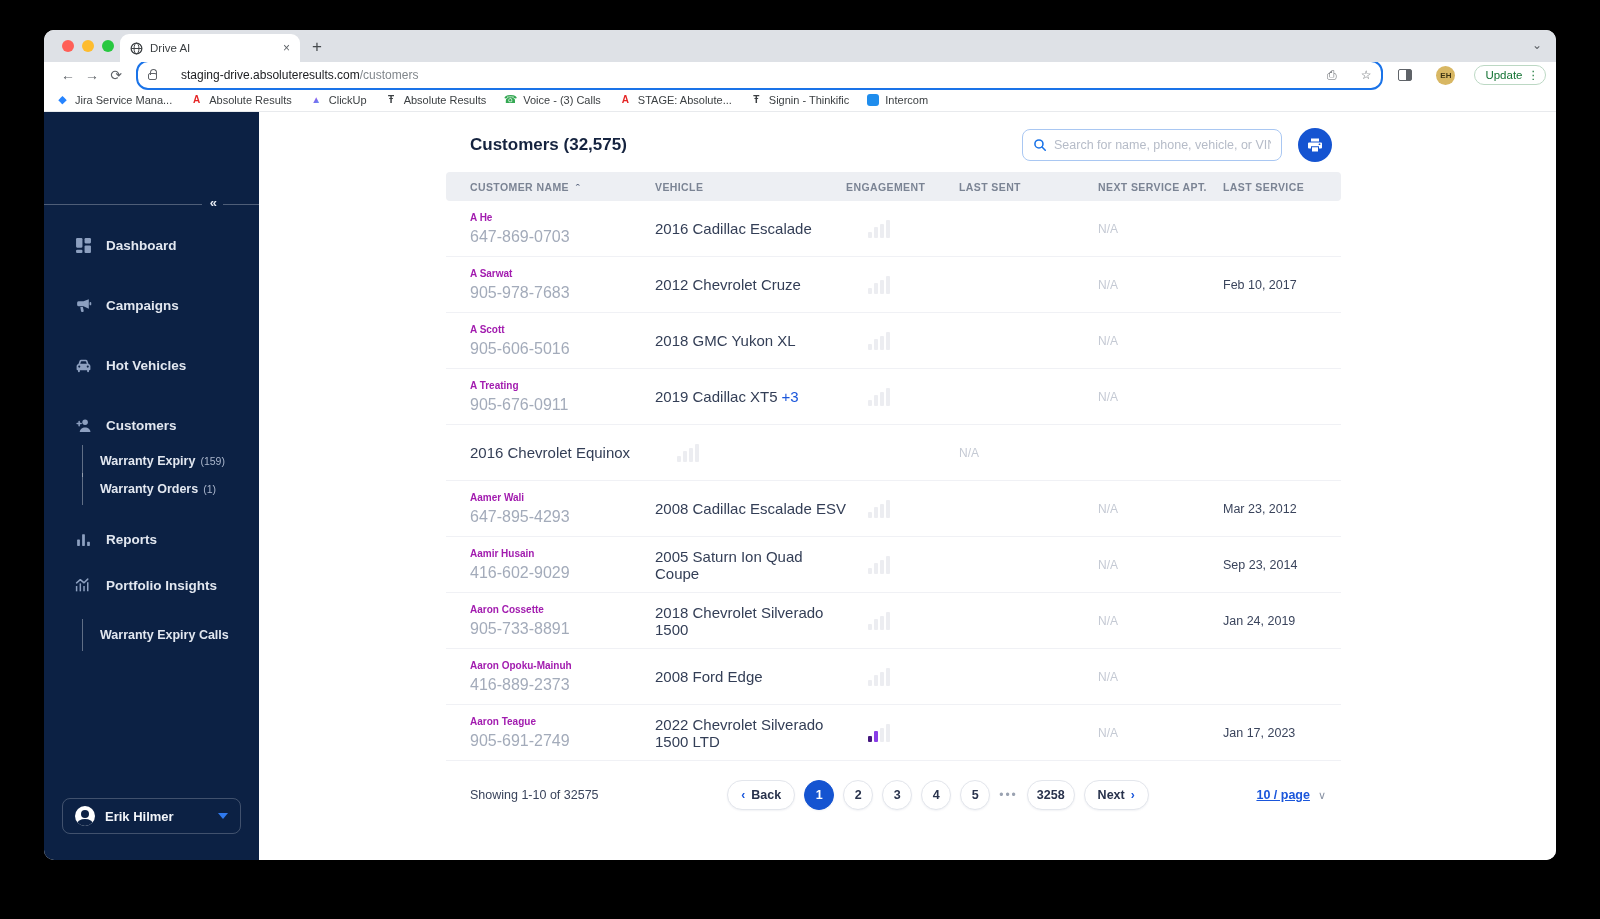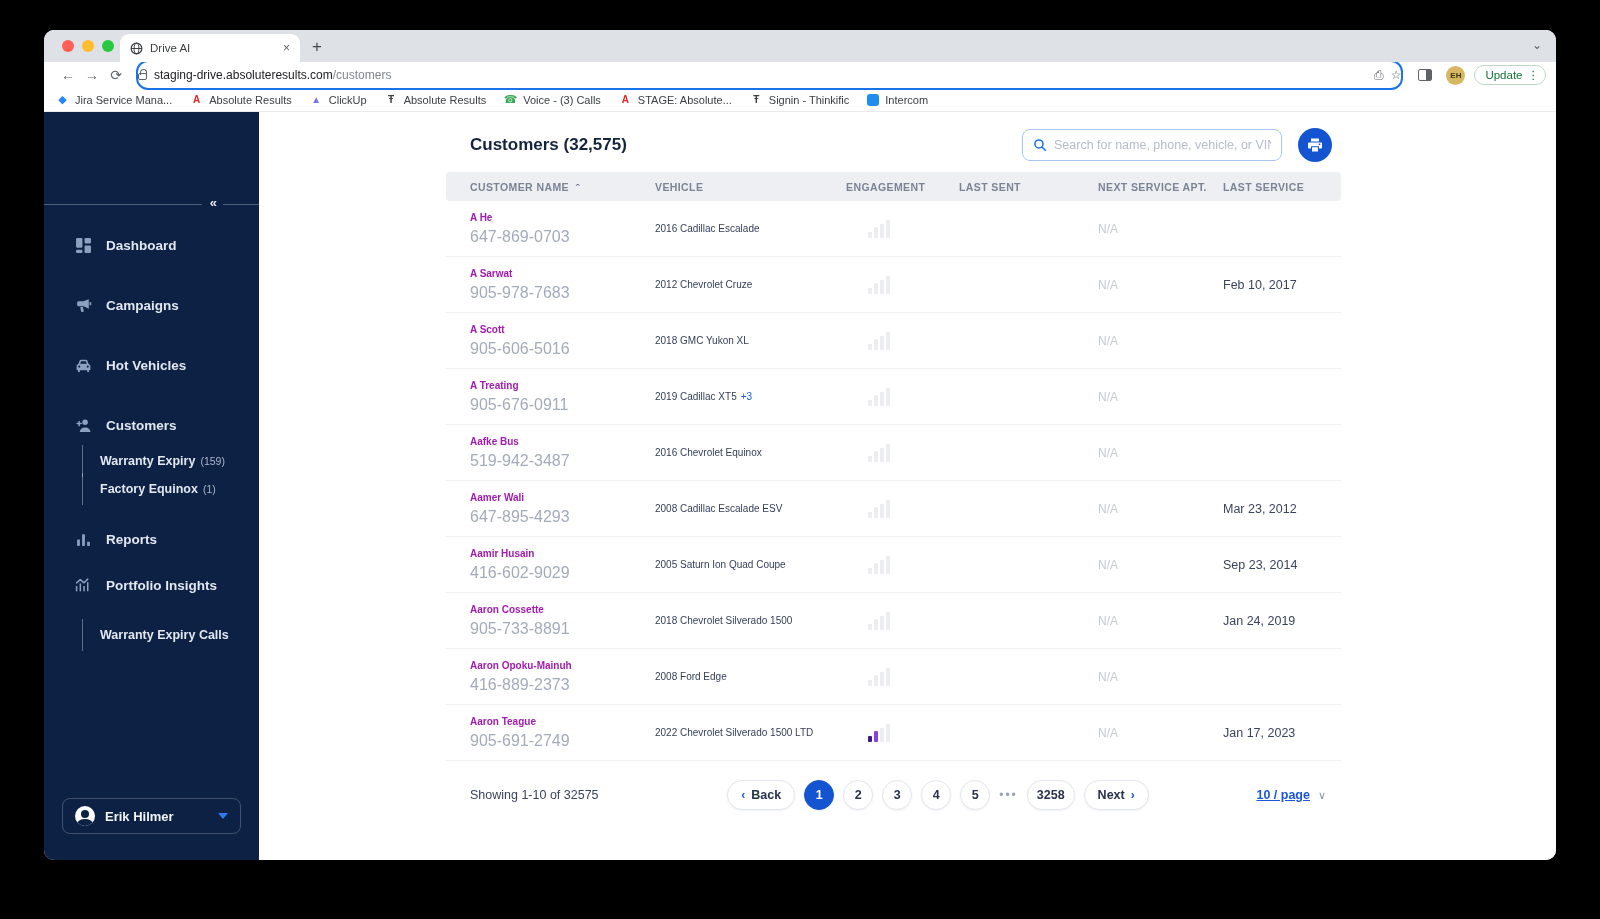--- a/index.html
+++ b/index.html
@@ -13,29 +13,29 @@
   .light.red{background:#ff5f57}.light.yellow{background:#febc2e}.light.green{background:#28c840}
   .tab { position:absolute; left:76px; top:4px; width:180px; height:28px; background:#fff; border-radius:9px 9px 0 0; display:flex; align-items:center; padding:0 10px; gap:7px; }
   .tab-title { font-size:11.5px; color:#3c4043; flex:1; white-space:nowrap; overflow:hidden; }
   .tab-close { color:#5f6368; font-size:12px; cursor:default; }
   .newtab { position:absolute; left:268px; top:8px; font-size:17px; color:#45494d; line-height:18px; }
   .strip-chev { position:absolute; right:14px; top:8px; color:#5f6368; font-size:12px; }
 
   
   .toolbar { height:26px; background:#fff; display:flex; align-items:center; padding:0 10px 0 14px; gap:4px; }
   .navbtn { color:#5f6368; font-size:14px; width:20px; text-align:center; }
-  .omnibox { flex:1; height:30px; margin:0 6px; border:2px solid #1a73e8; border-radius:12px; display:flex; align-items:center; padding:0 0; gap:7px; background:#fff; }
+  .omnibox { flex:1; height:30px; margin:0 6px; border:2px solid #1a73e8; border-radius:12px; display:flex; align-items:center; padding:0 10px; gap:24px; background:#fff; }
   .lock { width:9px; height:7px; border:1.2px solid #5f6368; border-radius:2px; position:relative; margin-top:3px; }
   .lock:before { content:""; position:absolute; left:1px; top:-5px; width:5px; height:5px; border:1.2px solid #5f6368; border-bottom:none; border-radius:4px 4px 0 0; }
   .url { font-size:12px; color:#202124; flex:1; }
   .url .path { color:#80868b; }
   .omni-ic { color:#5f6368; font-size:12px; }
   .panel-ic { width:14px; height:12px; border:1.6px solid #5f6368; border-radius:2px; position:relative; margin:0 5px; }
   .panel-ic:before { content:""; position:absolute; right:0; top:0; width:5px; height:100%; background:#5f6368; }
-  .avatar-chip { width:19px; height:19px; border-radius:50%; background:#d8b763; color:#3e3414; font-size:8px; font-weight:bold; display:flex; align-items:center; justify-content:center; margin:0 5px; }
+  .avatar-chip { width:19px; height:19px; border-radius:50%; background:#d8b763; color:#3e3414; font-size:8px; font-weight:bold; display:flex; align-items:center; justify-content:center; margin:0 15px; }
   .update-pill { border:1px solid #bcd8c4; border-radius:12px; height:20px; display:flex; align-items:center; padding:0 6px 0 10px; gap:5px; background:#fff; }
   .update-pill span { color:#137333; font-size:11.5px; }
   .kebab { color:#137333; font-size:11px; letter-spacing:0; }
 
   
   .bookmarks { height:24px; background:#fff; border-bottom:1px solid #e8eaed; display:flex; align-items:center; padding:0 12px; gap:18px; }
   .bm { display:flex; align-items:center; gap:6px; font-size:11px; color:#3c4043; white-space:nowrap; }
   .bm-ic { width:13px; height:13px; display:flex; align-items:center; justify-content:center; font-size:10px; font-weight:bold; border-radius:2px; }
   .ic-jira { color:#2684ff; font-size:11px; }
   .ic-ar { color:#e52525; }
@@ -72,21 +72,21 @@
   .searchbox input { border:none; outline:none; flex:1; font-size:12.5px; color:#333; font-family:inherit; }
   .searchbox input::placeholder { color:#b6bcc8; }
   .print-btn { width:34px; height:34px; border-radius:50%; background:#1554d1; margin-left:16px; margin-right:9px; display:flex; align-items:center; justify-content:center; }
 
   .thead { display:grid; grid-template-columns:185px 191px 113px 139px 125px 118px; padding-left:24px; height:29px; align-items:center; background:#edeff3; border-radius:4px; font-size:10.5px; font-weight:700; letter-spacing:.4px; color:#7b8494; }
   .th { display:flex; align-items:center; gap:5px; }
   .sort-caret { font-size:9px; color:#55607a; transform:scaleY(.8); }
   .trow { display:grid; grid-template-columns:185px 191px 113px 139px 125px 118px; padding-left:24px; height:56px; align-items:center; border-bottom:1px solid #f0f1f5; }
   .cell-name .nm { font-size:10px; font-weight:700; color:#a21caf; margin-bottom:5px; }
   .cell-name .ph { font-size:16px; color:#a3abba; }
-  .cell-vehicle { font-size:10px; color:#333e56; }
+  .cell-vehicle { font-size:15px; color:#333e56; }
   .cell-vehicle .extra { color:#1a56db; margin-left:4px; }
   .engagement { display:flex; align-items:flex-end; gap:2px; height:18px; margin-left:22px; }
   .ebar { width:4px; border-radius:1px; background:#ecedf1; }
   .ebar:nth-child(1){height:6px}.ebar:nth-child(2){height:11px}.ebar:nth-child(3){height:14px}.ebar:nth-child(4){height:18px}
   .cell-na { font-size:12px; color:#c5cad4; }
   .cell-date { font-size:12.5px; color:#3a445c; }
 
   .pager { display:flex; align-items:center; margin-top:14px; height:40px; }
   .pager-summary { font-size:12.5px; color:#3a445c; margin-left:24px; width:240px; }
   .pager-center { flex:1; display:flex; align-items:center; justify-content:center; gap:9px; }
@@ -214,21 +214,21 @@
               <path d="M4.5 14c0-2.5 2.2-4.2 5-4.2s5 1.7 5 4.2H4.5z"></path>
               <path d="M3.2 4.2v1.3H2a.7.7 0 0 0 0 1.4h1.2v1.3a.7.7 0 0 0 1.4 0V6.9h1.2a.7.7 0 0 0 0-1.4H4.6V4.2a.7.7 0 0 0-1.4 0z"></path>
             </svg>
           <span>Customers</span>
         </div>
         <div class="nav-sub">
           <span>Warranty Expiry</span>
           <span class="count">(159)</span>
         </div>
         <div class="nav-sub gap-lg">
-          <span>Factory Equinox</span>
+          <span>Warranty Orders</span>
           <span class="count">(1)</span>
         </div>
         <div class="nav-item" style="margin-bottom:12px;">
           <svg class="nic" viewBox="0 0 16 16" fill="currentColor">
               <rect x="2" y="8" width="2.6" height="6" rx="0.6"></rect>
               <rect x="6.7" y="3" width="2.6" height="11" rx="0.6"></rect>
               <rect x="11.4" y="10" width="2.6" height="4" rx="0.6"></rect>
             </svg>
           <span>Reports</span>
         </div>
@@ -354,24 +354,20 @@
                   <span class="ebar" style="background: rgb(236, 237, 241);"></span>
                   <span class="ebar" style="background: rgb(236, 237, 241);"></span>
                   <span class="ebar" style="background: rgb(236, 237, 241);"></span>
                 </div>
               </div>
             <div class="cell-date"></div>
             <div class="cell-na">N/A</div>
             <div class="cell-date"></div>
           </div>
           <div class="trow">
-            <div class="cell-name">
-                <div class="nm">Aafke Bus</div>
-                <div class="ph">519-942-3487</div>
-              </div>
             <div class="cell-vehicle"><span>2016 Chevrolet Equinox</span><span class="extra"></span></div>
             <div>
                 <div class="engagement">
                   <span class="ebar" style="background: rgb(236, 237, 241);"></span>
                   <span class="ebar" style="background: rgb(236, 237, 241);"></span>
                   <span class="ebar" style="background: rgb(236, 237, 241);"></span>
                   <span class="ebar" style="background: rgb(236, 237, 241);"></span>
                 </div>
               </div>
             <div class="cell-date"></div>

